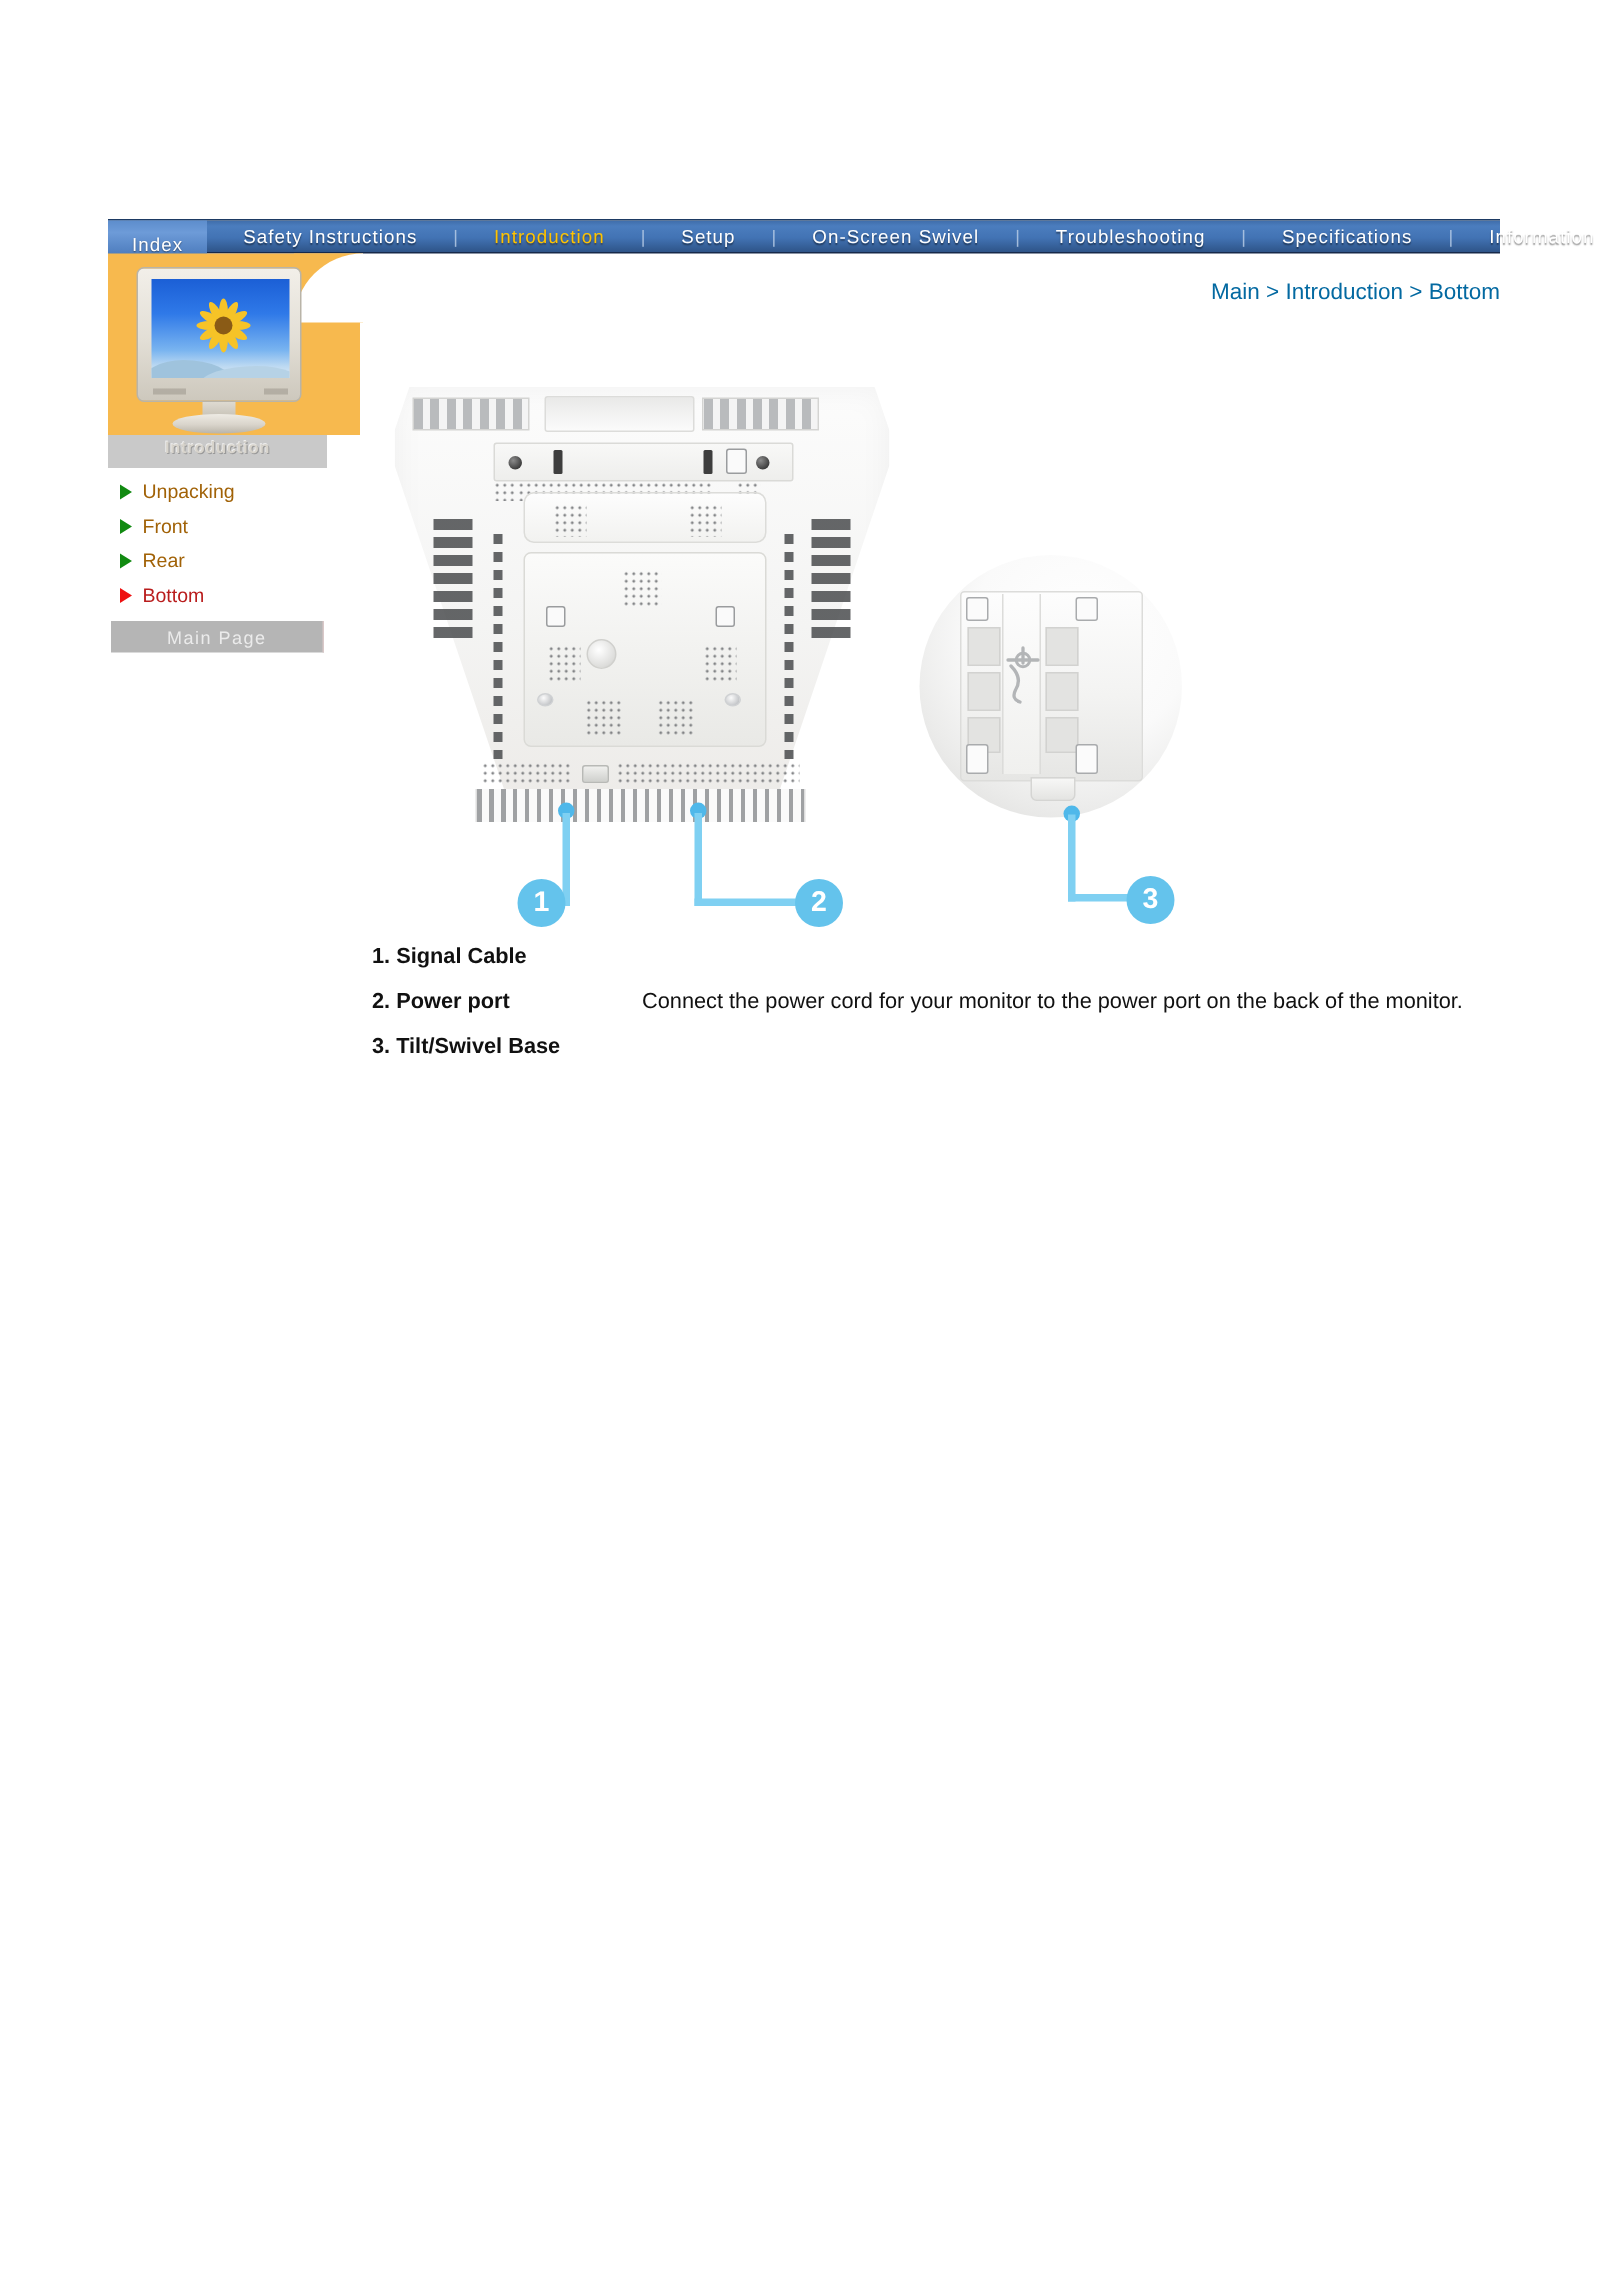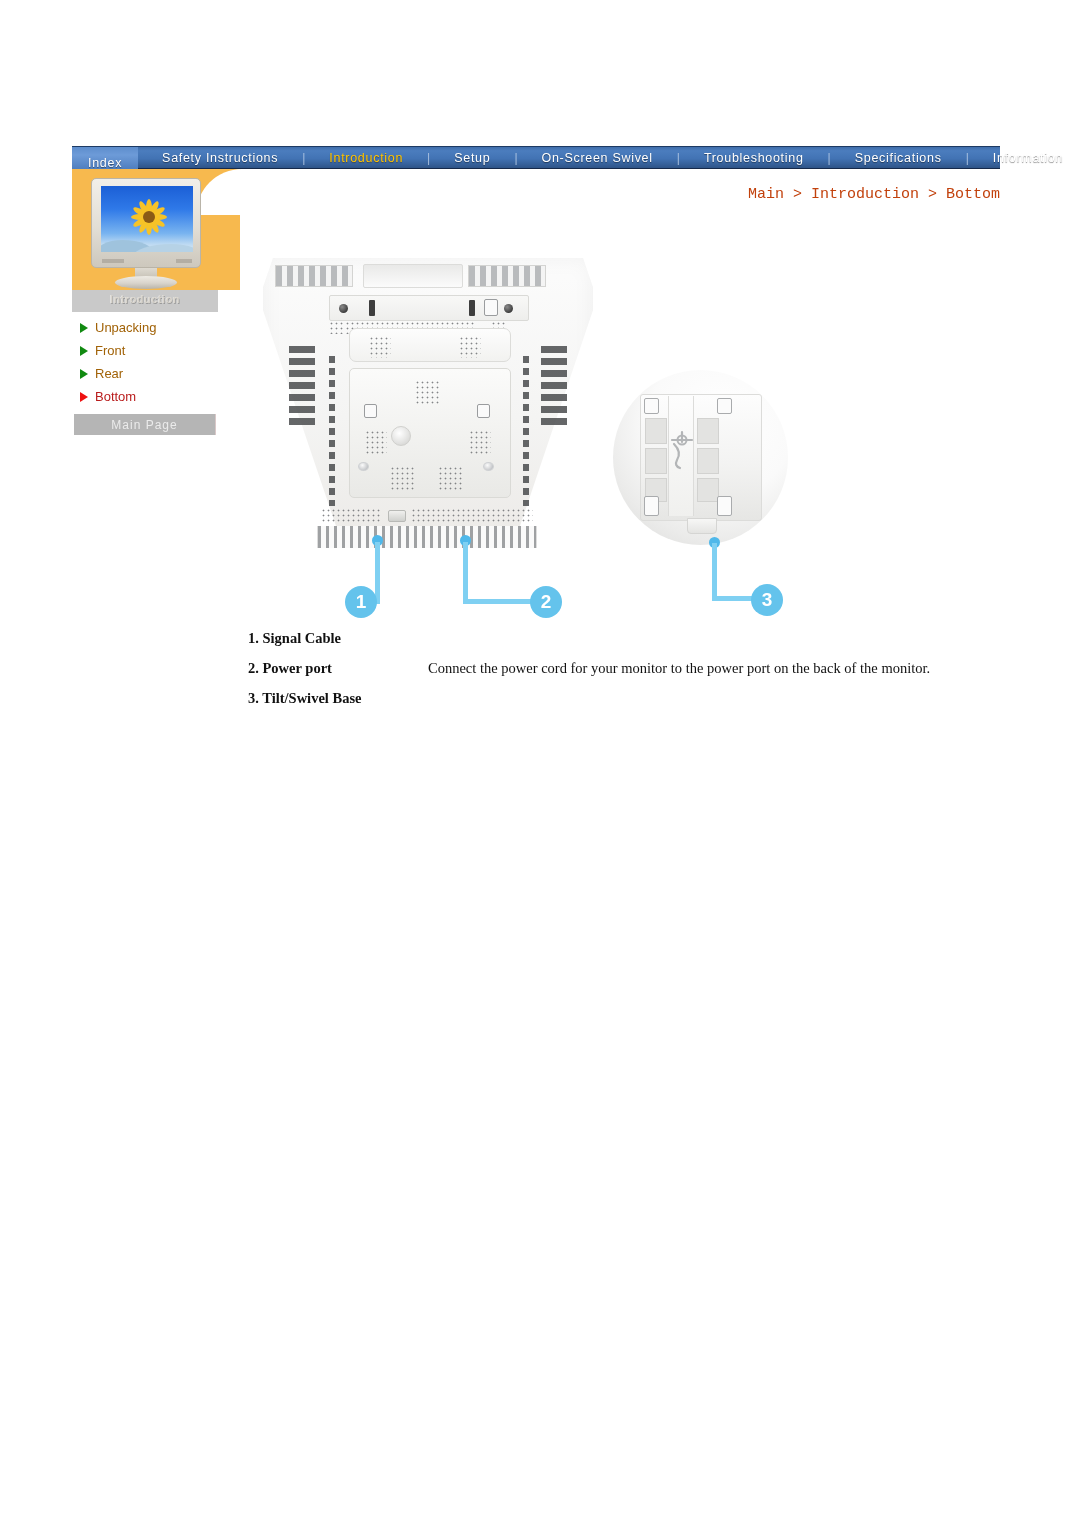--- a/index.html
+++ b/index.html
@@ -231,23 +231,23 @@
     font-size: 12px;
     letter-spacing: 1px;
     box-sizing: border-box;
   }
 
   
   .breadcrumb {
     position: absolute;
     right: 80px;
     top: 186px;
-    font-family: Liberation Mono, monospace;
+    font-family: Liberation Sans, sans-serif;
     font-size: 15px;
-    color: #c2410c;
+    color: #0369a1;
   }
 
   
   .figure {
     position: absolute;
     left: 255px;
     top: 252px;
     width: 560px;
     height: 380px;
   }
@@ -474,21 +474,20 @@
     justify-content: center;
     letter-spacing: 0;
   }
 
   
   .desc {
     position: absolute;
     left: 248px;
     top: 628px;
     width: 740px;
-    font-family: Liberation Serif, serif;
   }
   .desc-row {
     display: flex;
     margin-bottom: 9px;
   }
   .desc-term {
     width: 180px;
     flex: none;
     font-size: 14.5px;
     font-weight: bold;

